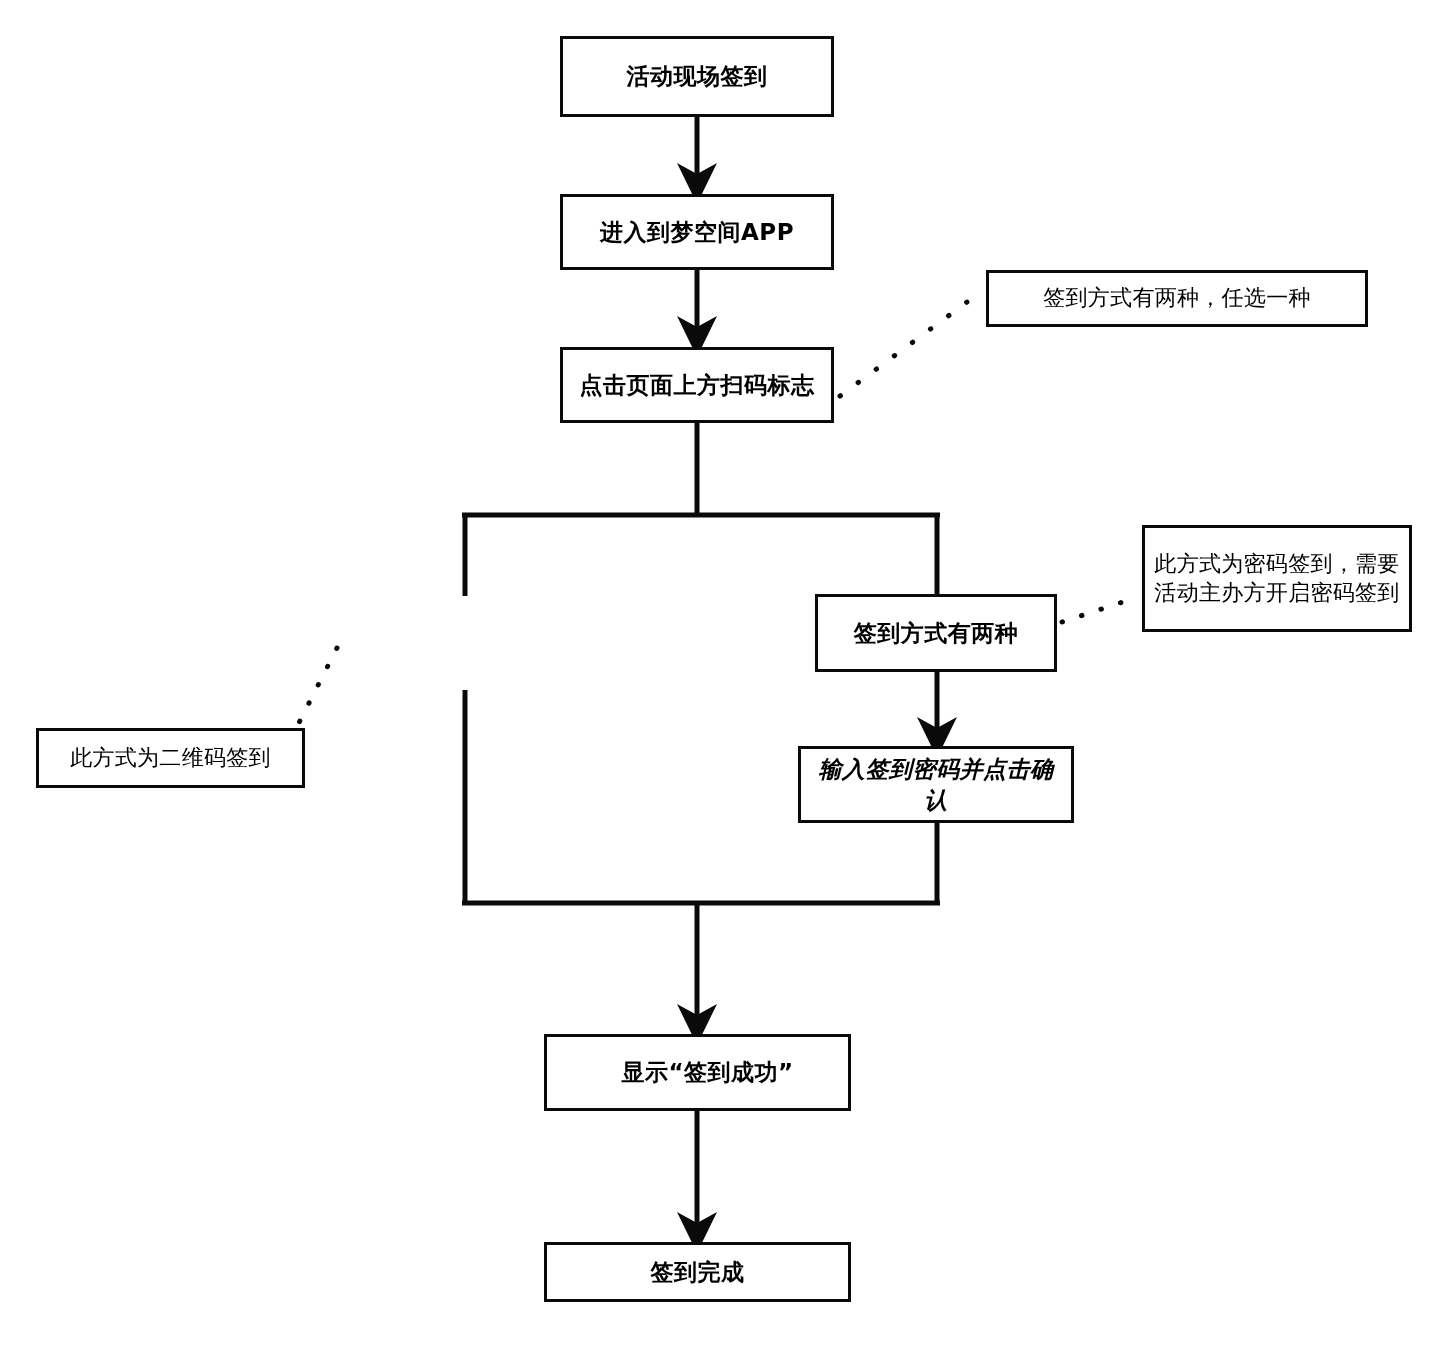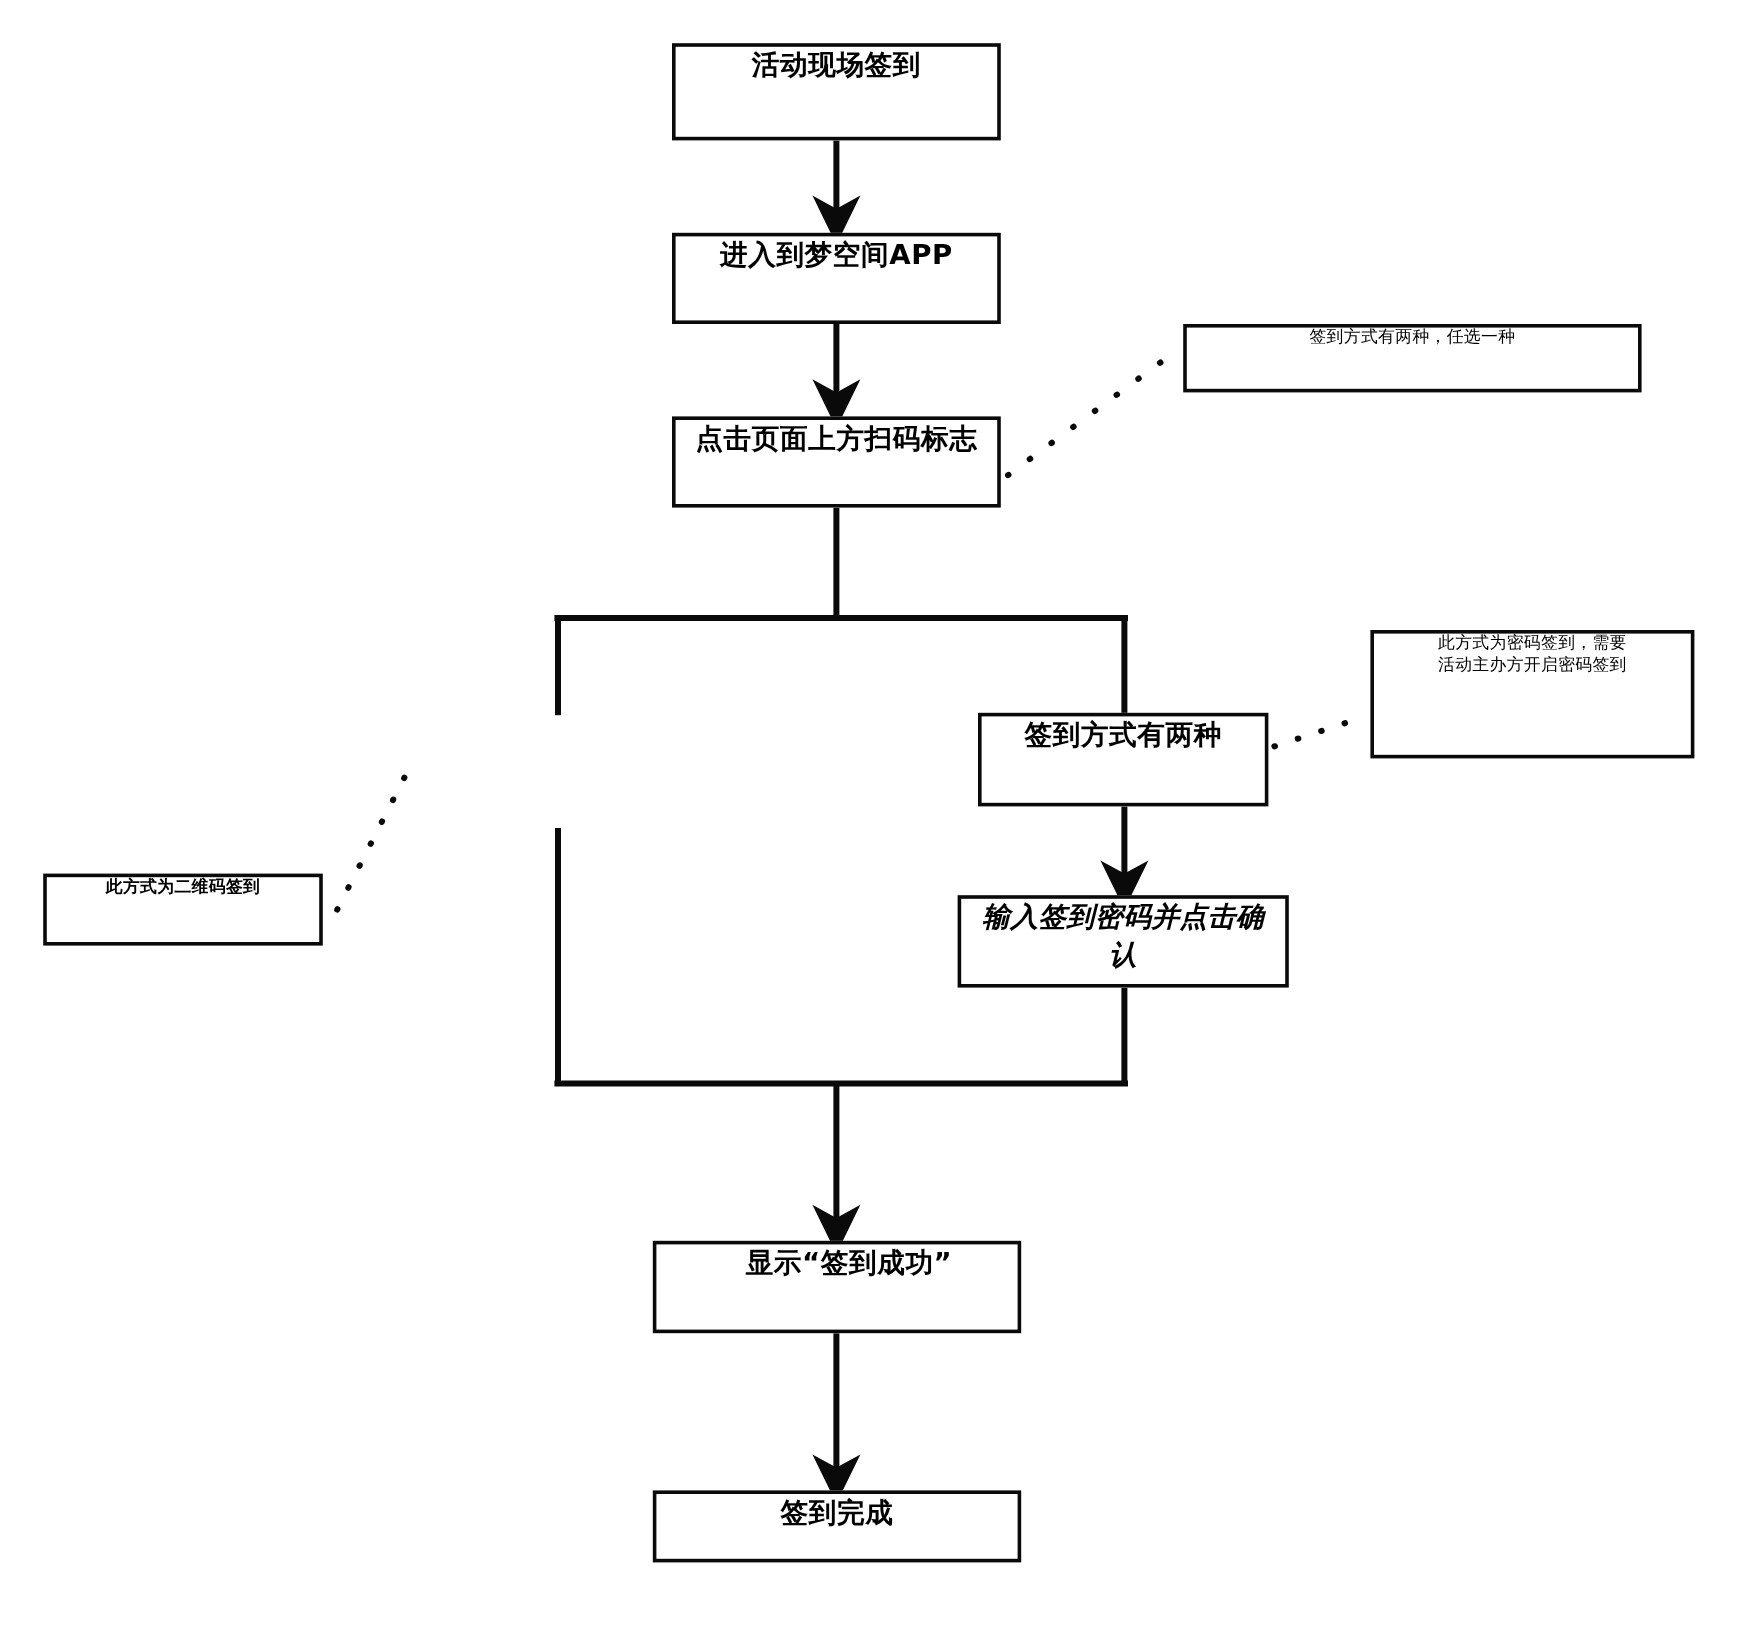--- a/index.html
+++ b/index.html
@@ -25,53 +25,54 @@
     width: 1448px;
     height: 1360px;
     pointer-events: none;
   }
   .node {
     position: absolute;
     box-sizing: border-box;
     background: #ffffff;
     border: 3px solid #0a0a0a;
     display: flex;
+    align-items: center;
     justify-content: center;
     text-align: center;
     color: #000000;
     z-index: 2;
   }
   .node.process {
     font-weight: bold;
     font-size: 23px;
     letter-spacing: 0.5px;
   }
   .node.note {
     font-weight: normal;
-    font-size: 14px;
+    font-size: 22px;
     line-height: 1.28;
     letter-spacing: 0.3px;
     border-width: 3px;
   }
   .node .label {
     display: block;
     padding: 0 6px;
     white-space: pre-line;
   }
   
   #n-arrival      { left:560px;  top:36px;   width:274px; height:81px; }
   #n-openapp      { left:560px;  top:194px;  width:274px; height:76px; }
   #n-scanicon     { left:560px;  top:347px;  width:274px; height:76px; }
   #n-scanqr       { left:341px;  top:594px;  width:257px; height:96px; }
   #n-pwdsign      { left:815px;  top:594px;  width:242px; height:78px; }
   #n-enterpwd     { left:798px;  top:746px;  width:276px; height:77px;font-style:italic; }
   #n-success      { left:544px;  top:1034px; width:307px; height:77px;padding-left:20px; }
   #n-done         { left:544px;  top:1242px; width:307px; height:60px; }
   #n-note-methods { left:986px;  top:270px;  width:382px; height:57px; }
-  #n-note-qr      { left:36px;   top:728px;  width:233px; height:60px;font-weight:bold; }
+  #n-note-qr      { left:36px;   top:728px;  width:269px; height:60px; }
   #n-note-pwd     { left:1142px; top:525px;  width:270px; height:107px; }
 </style>
 </head>
 <body>
 
 <div id="canvas">
 
   <svg id="edges" viewBox="0 0 1448 1360" width="1448" height="1360" xmlns="http://www.w3.org/2000/svg">
     <defs>
       <marker id="arrowhead" markerWidth="9" markerHeight="9" refX="4.2" refY="4.3" orient="auto" markerUnits="strokeWidth">

